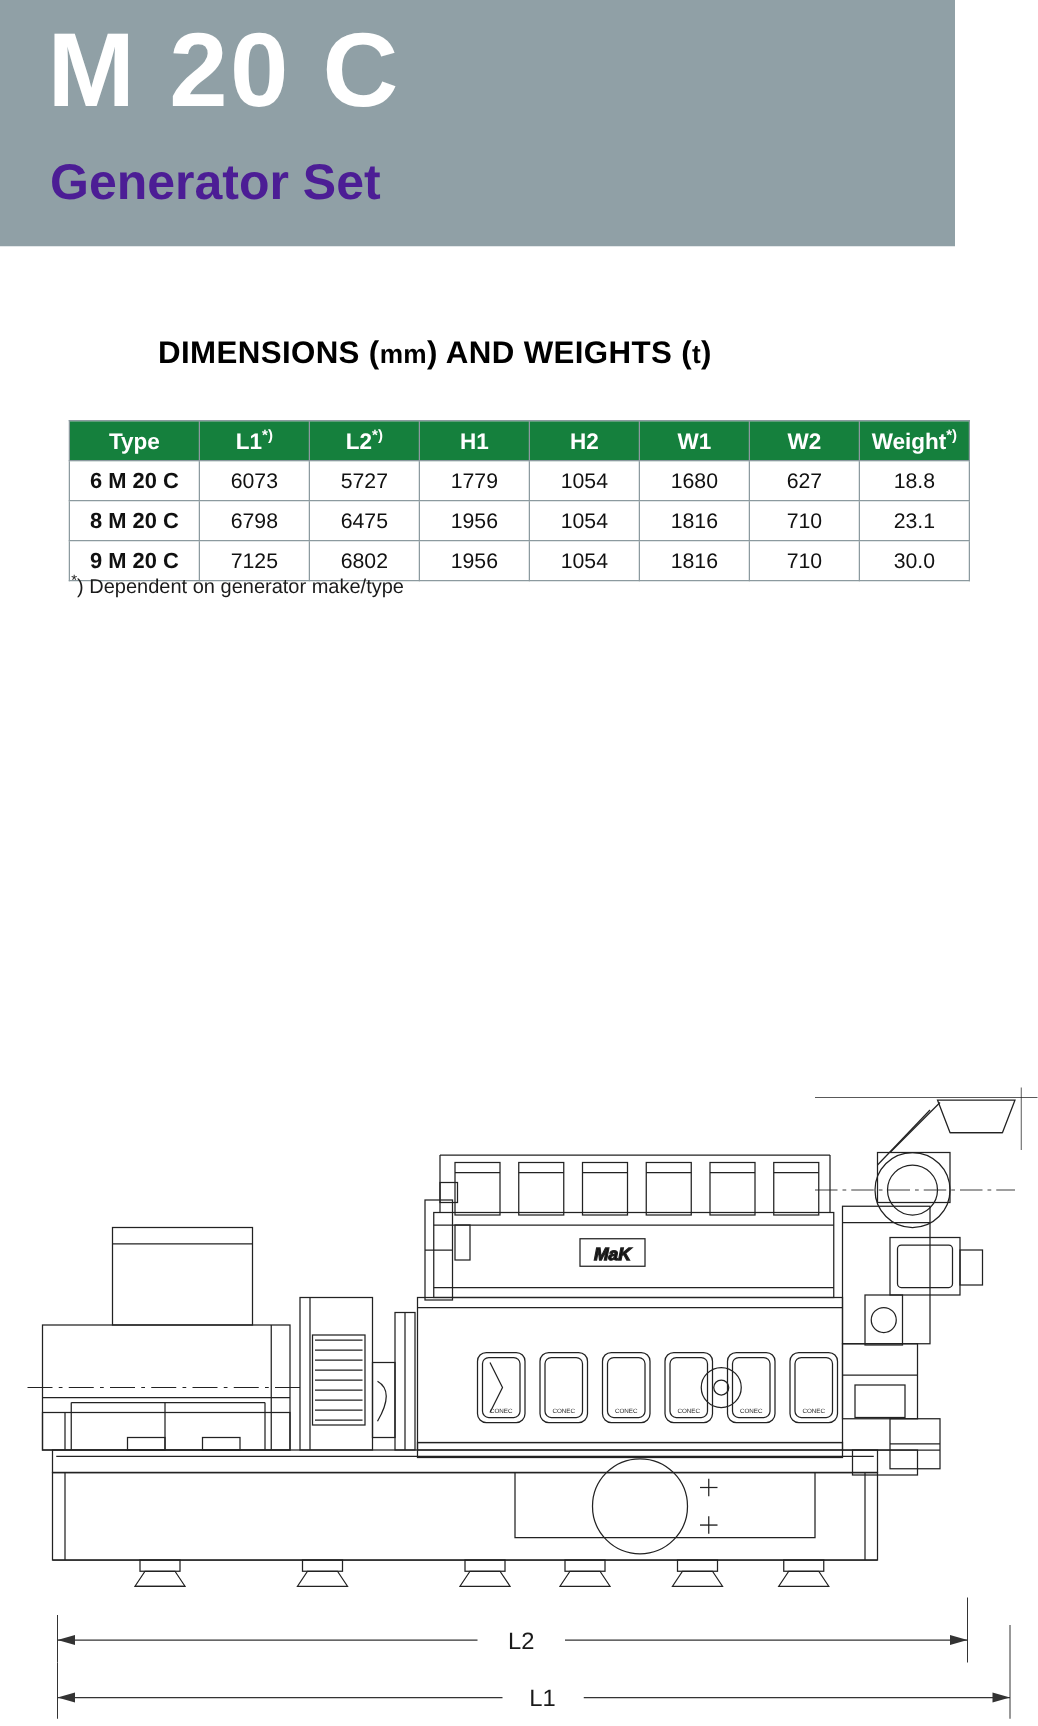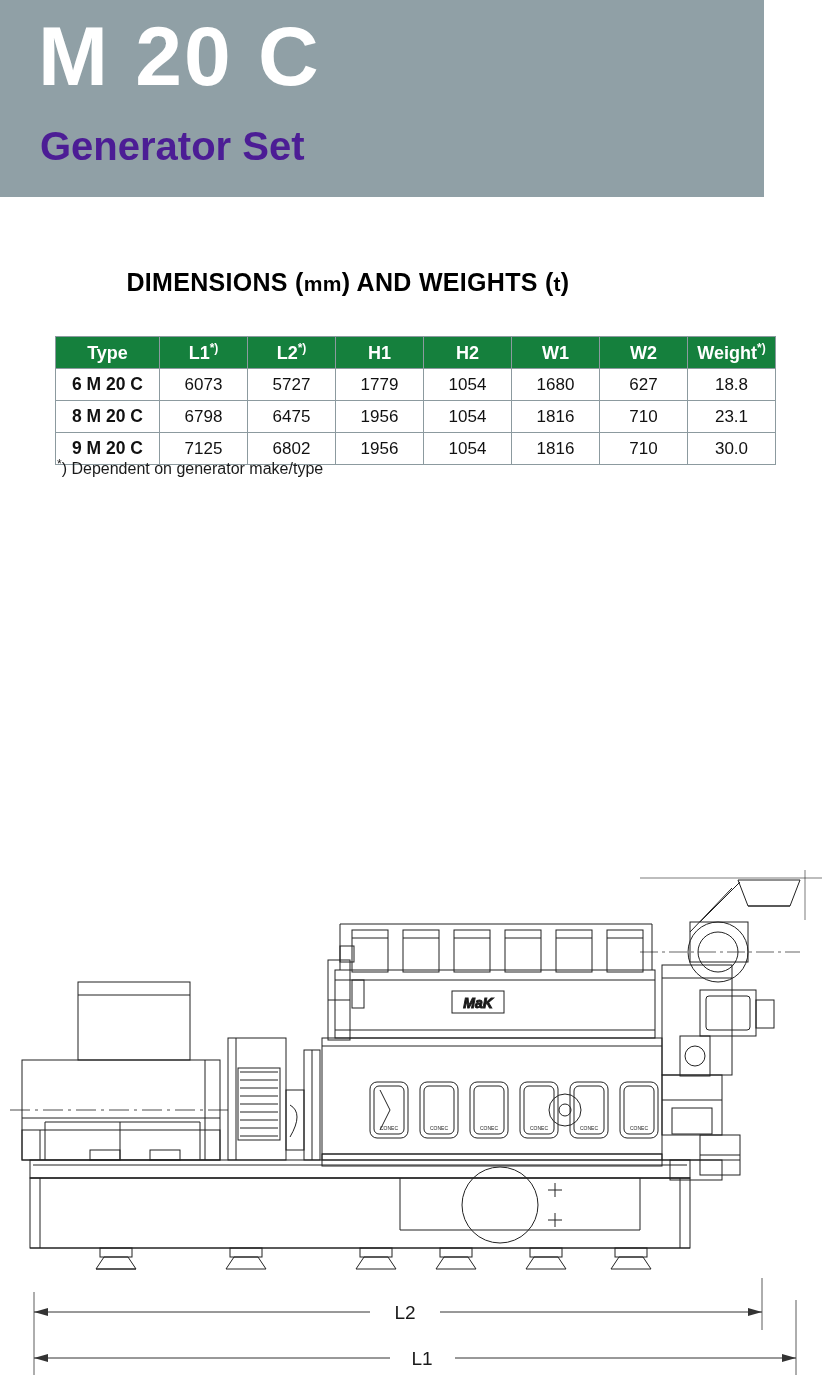--- a/index.html
+++ b/index.html
@@ -120,21 +120,21 @@
     color: #1a1a1a;
   }
   .footnote .star {
     font-size: 12px;
     vertical-align: super;
   }
 
   
   .drawing {
     position: absolute;
-    left: 0;
+    left: 12px;
     top: 860px;
     width: 756px;
     height: 521px;
   }
   .dim-label {
     font-family: "Liberation Sans", sans-serif;
     font-size: 19px;
     fill: #1a1a1a;
   }
 </style>

